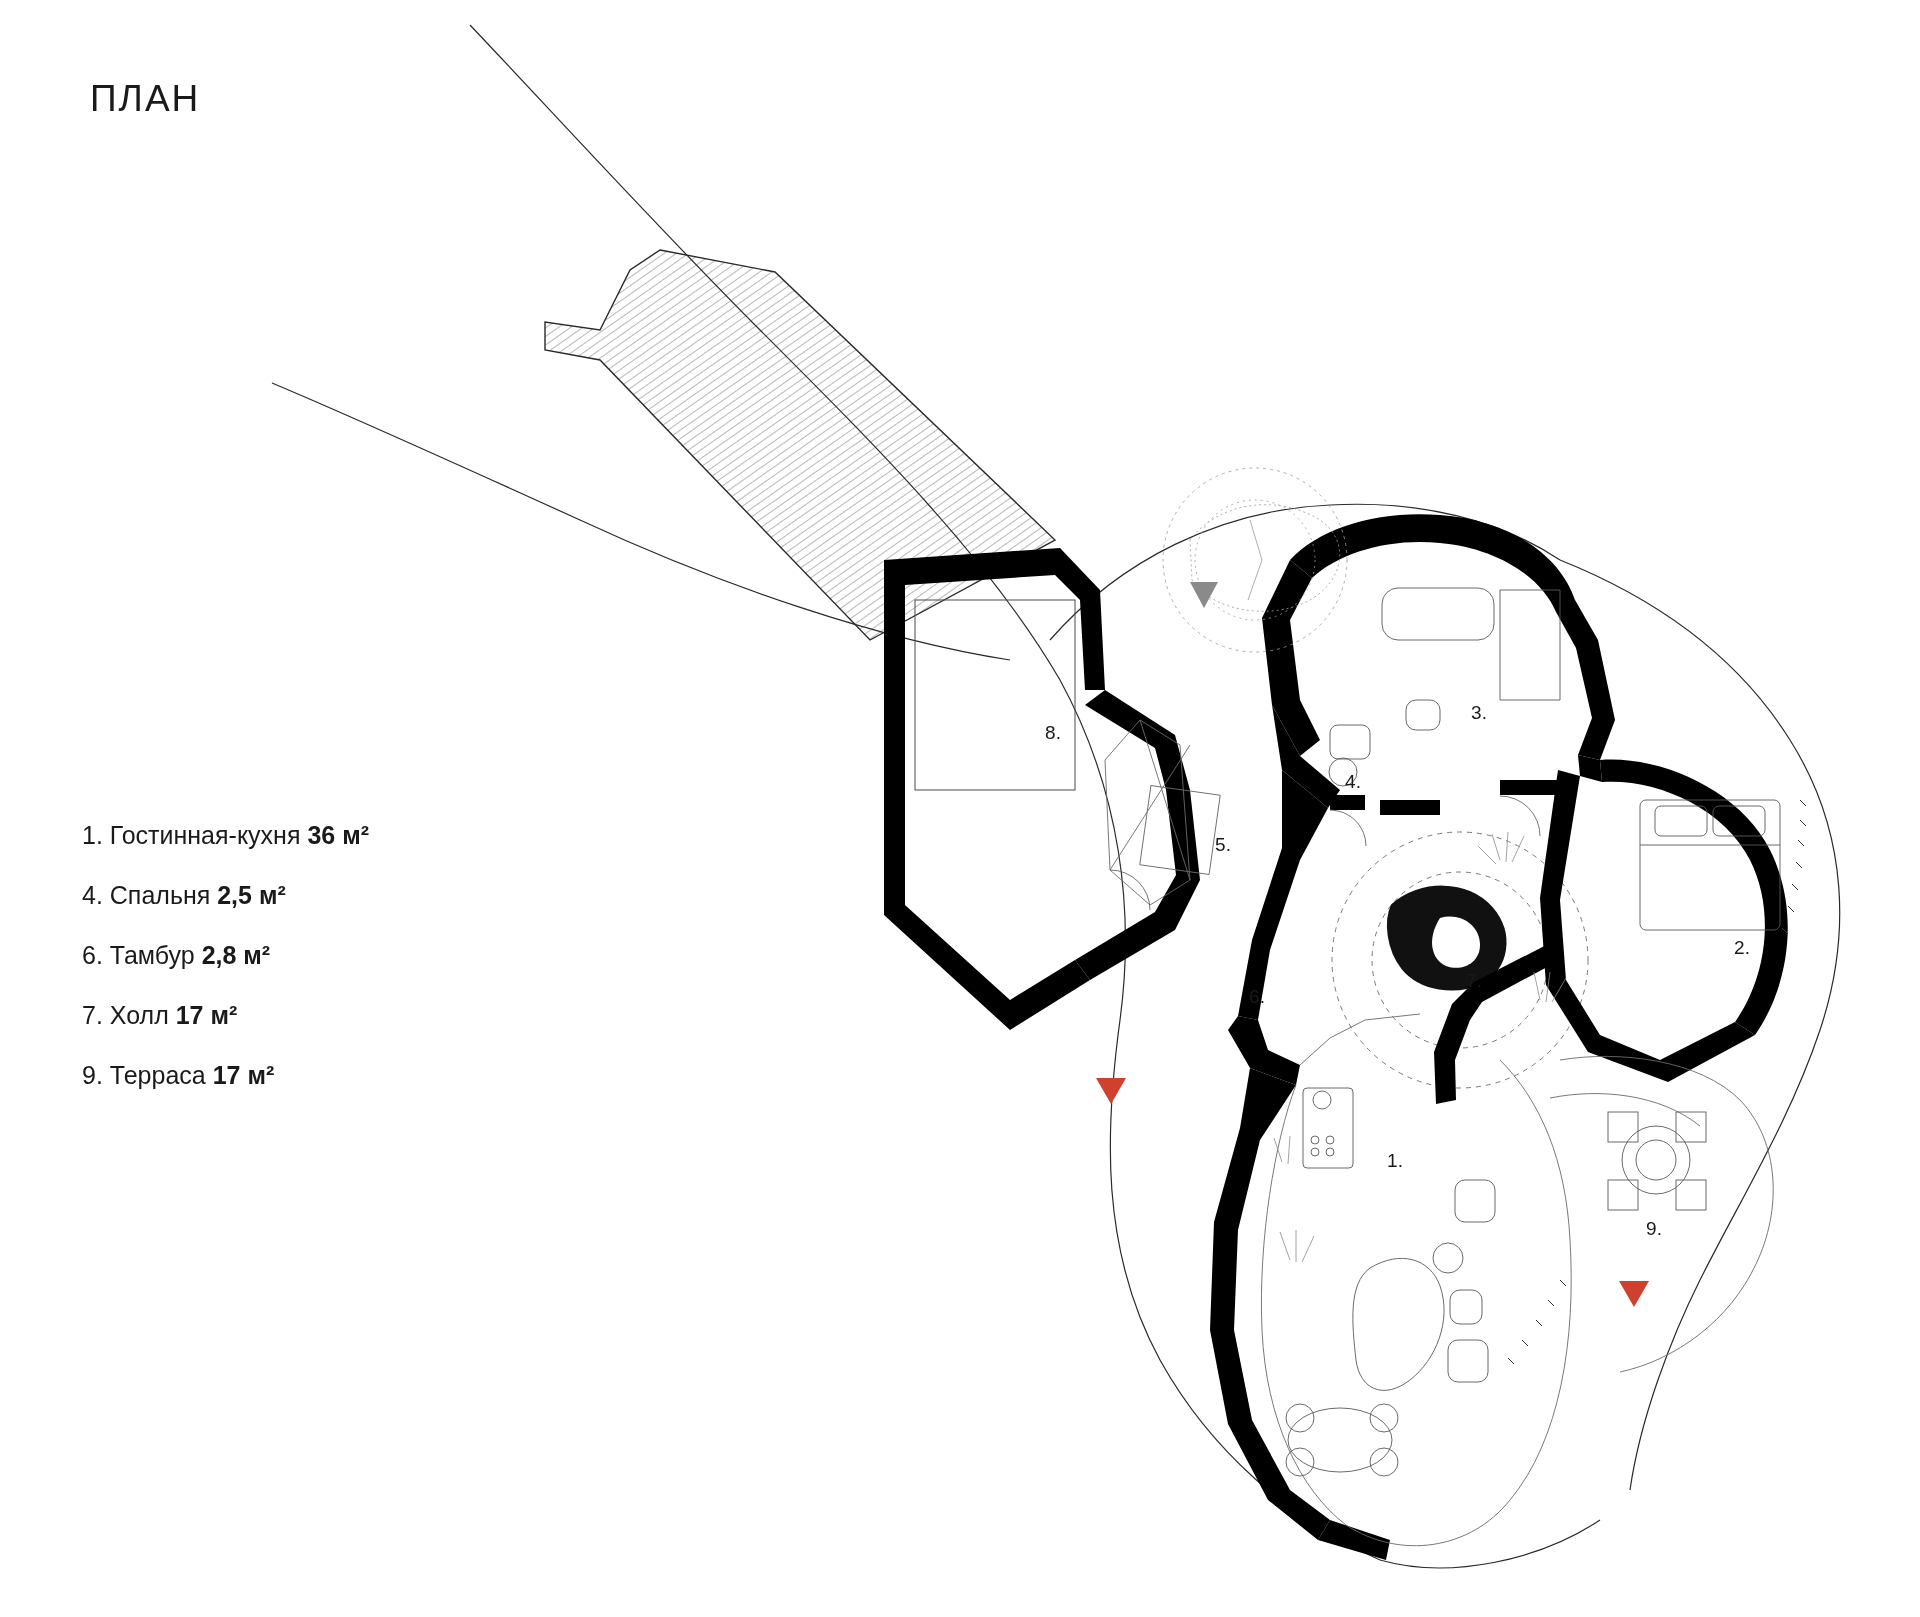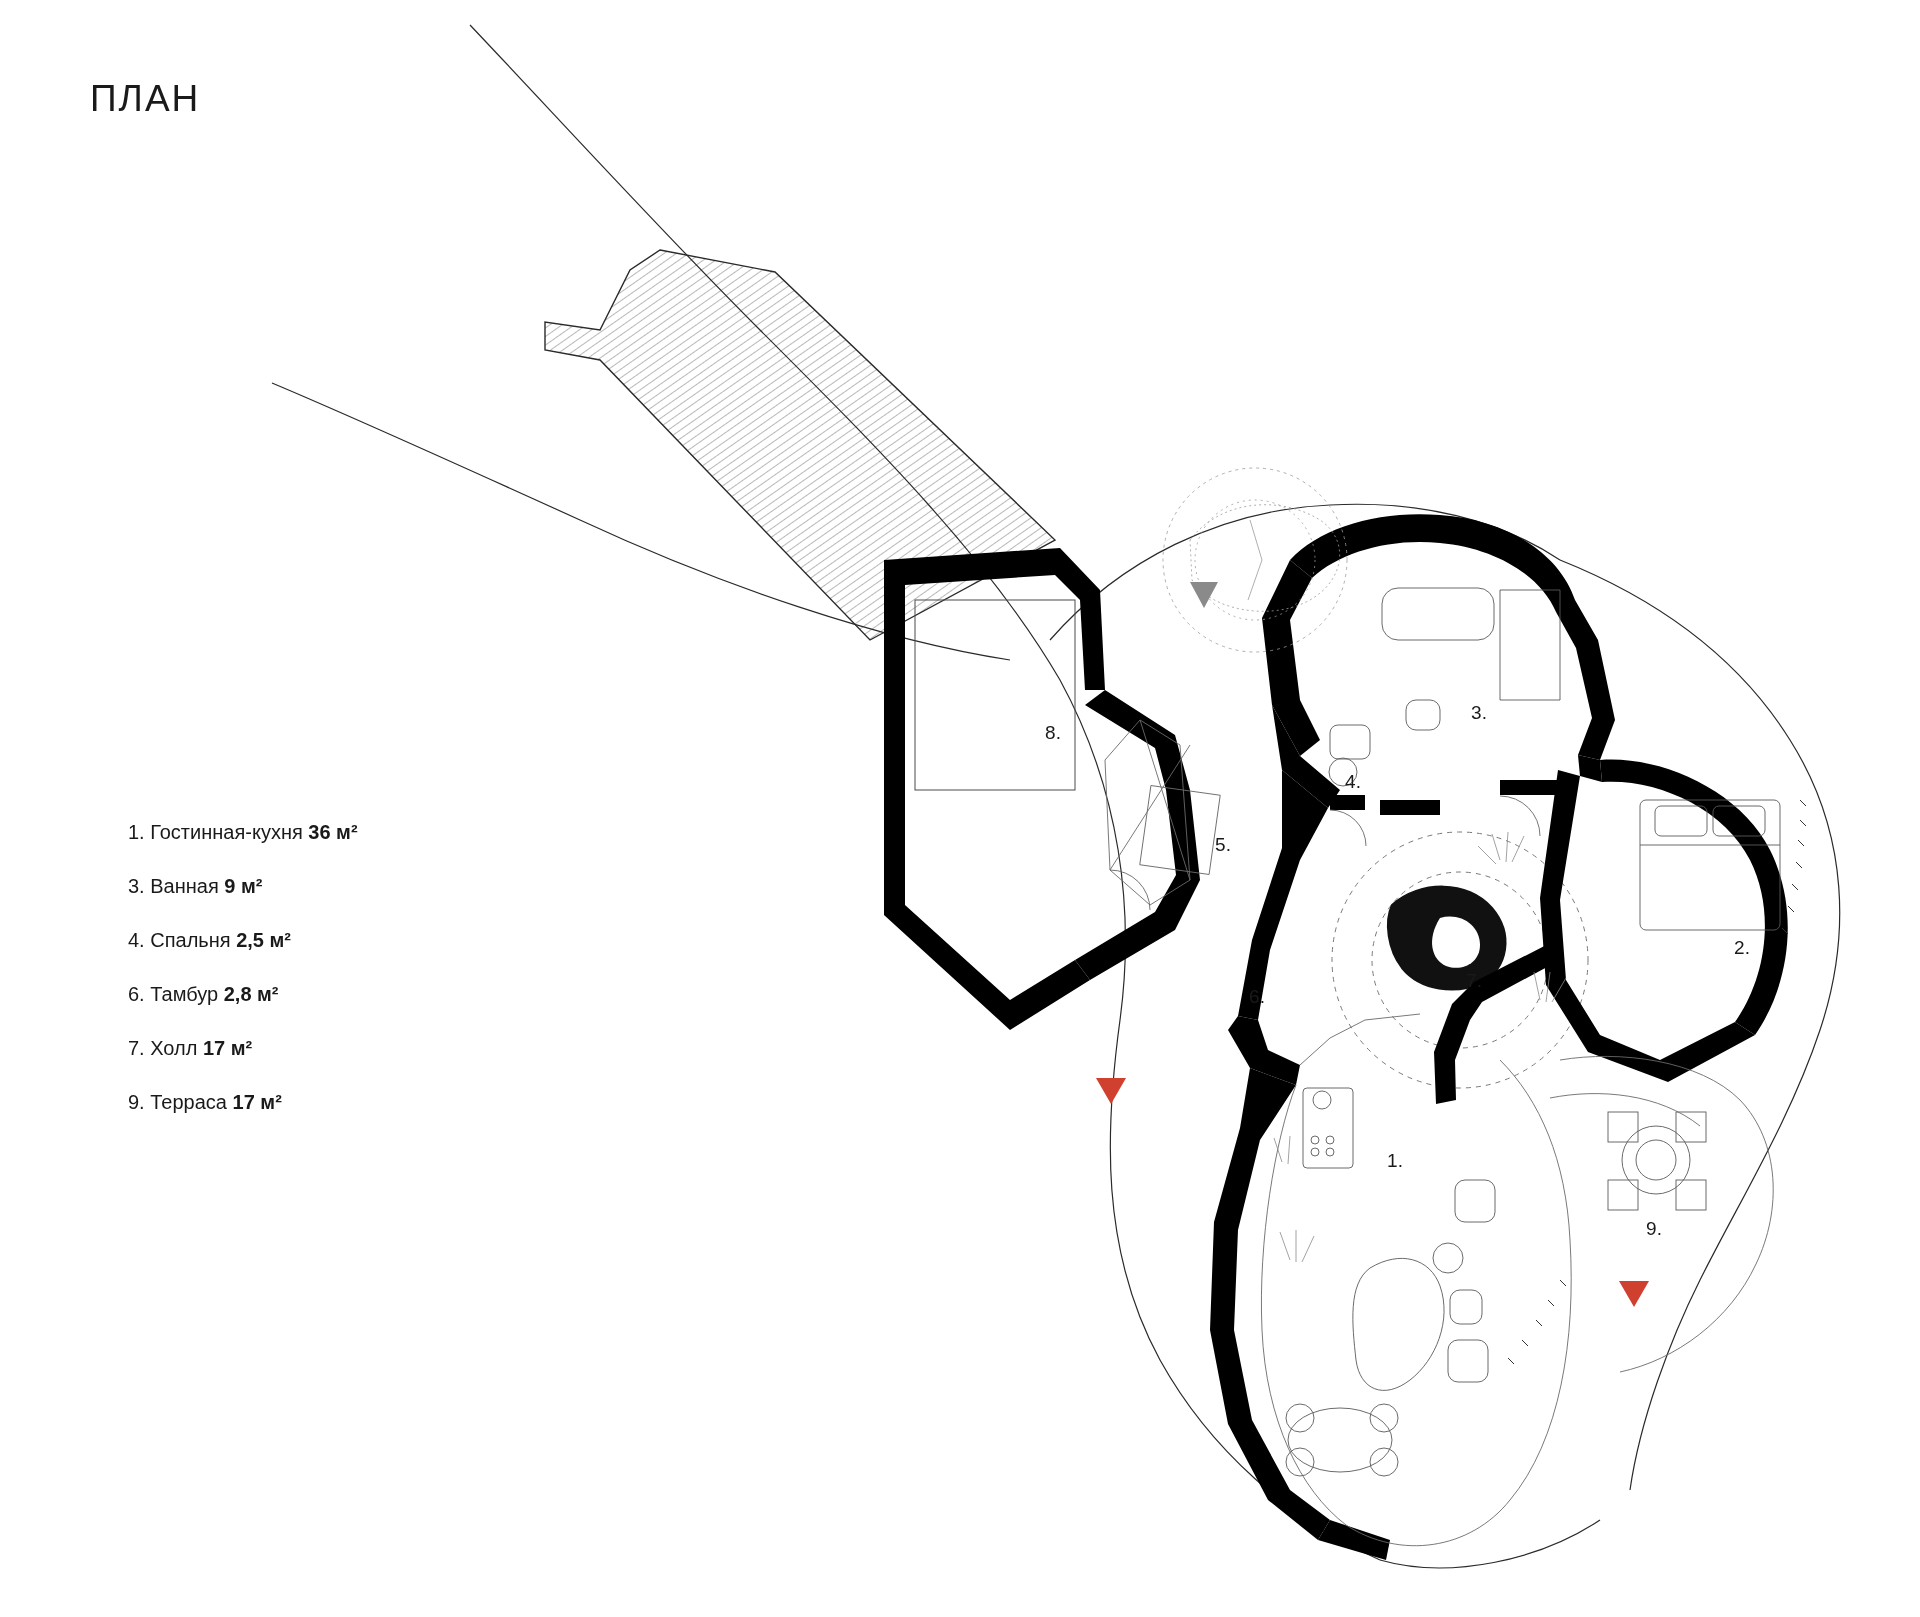--- a/index.html
+++ b/index.html
@@ -29,26 +29,25 @@
     color: #1a1a1a;
     margin-left: 10px;
   }
   .legend {
     position: absolute;
     left: 82px;
     top: 820px;
     width: 620px;
   }
   .legend-item {
-    font-size: 20px;
+    font-size: 25px;
     line-height: 1.2;
     margin-bottom: 30px;
     color: #1a1a1a;
     white-space: nowrap;
-    margin-left: 46px;
   }
   .legend-item .area {
     font-weight: 700;
   }
   .drawing {
     position: absolute;
     left: 0;
     top: 0;
     width: 1920px;
     height: 1617px;
@@ -66,25 +65,20 @@
 
 <div id="plan-root">
 
   <div class="title">ПЛАН</div>
 
   <div class="legend">
     <div class="legend-item">
       <span>1.</span>
       <span>Гостинная-кухня</span>
       <span class="area">36 м²</span>
-    </div>
-    <div class="legend-item">
-      <span>3.</span>
-      <span>Ванная</span>
-      <span class="area">9 м²</span>
     </div>
     <div class="legend-item">
       <span>4.</span>
       <span>Спальня</span>
       <span class="area">2,5 м²</span>
     </div>
     <div class="legend-item">
       <span>6.</span>
       <span>Тамбур</span>
       <span class="area">2,8 м²</span>

